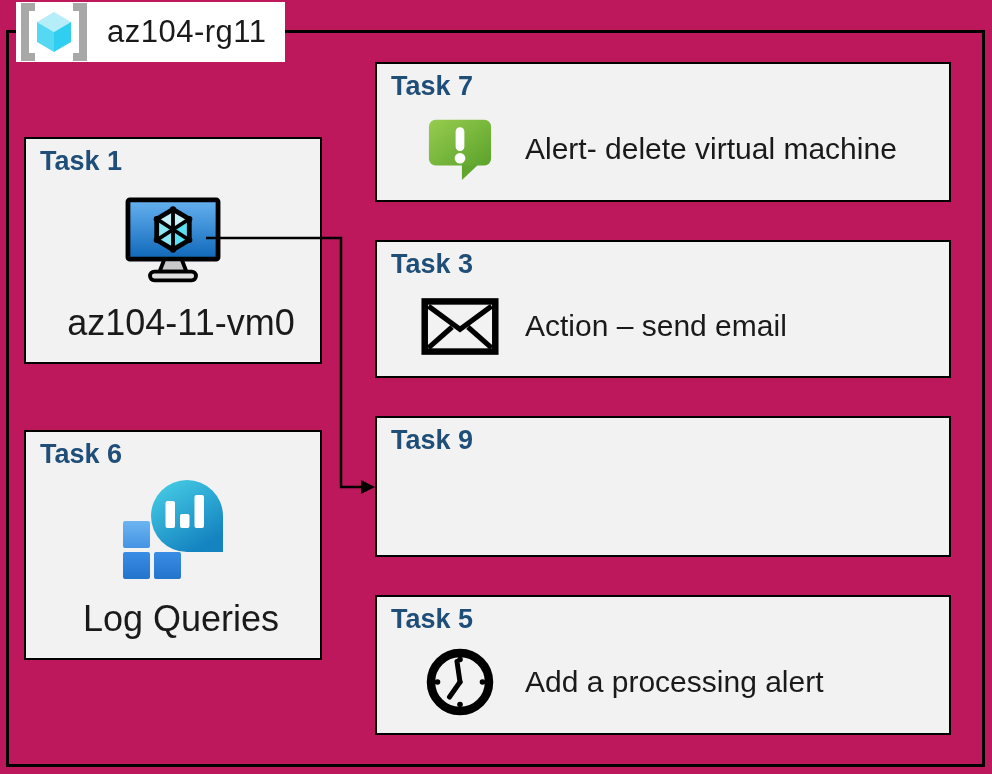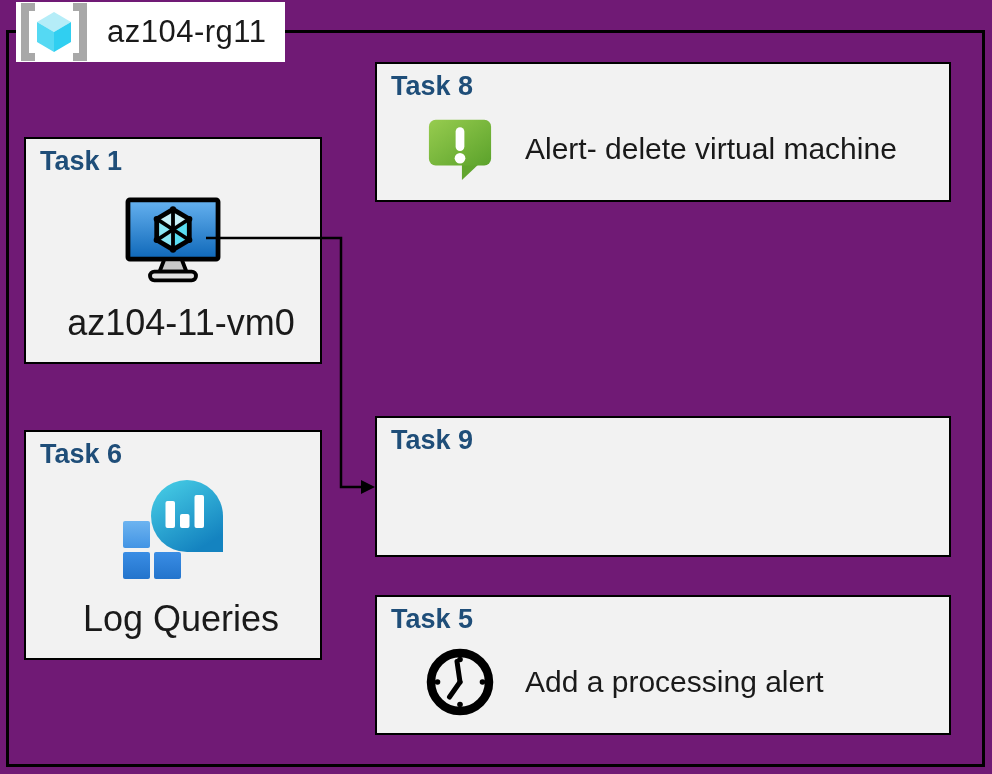--- a/index.html
+++ b/index.html
@@ -1,17 +1,17 @@
 <!DOCTYPE html>
 <html><head>
 <meta charset="utf-8">
 <style>
   html,body{margin:0;padding:0;background:#fff;}
   .canvas{
-    position:relative;width:992px;height:774px;background:#701a75;
+    position:relative;width:992px;height:774px;background:#be185d;
     font-family:"Liberation Sans",sans-serif;overflow:hidden;
   }
   .outer-box{
     position:absolute;left:6px;top:30px;width:979px;height:737px;
     border:3px solid #000;box-sizing:border-box;background:transparent;
   }
   .rg-label{
     position:absolute;left:16px;top:2px;height:60px;
     display:flex;align-items:center;gap:15px;background:#ffffff;
     padding:0 18px 0 0;z-index:3;
@@ -125,40 +125,54 @@
         <path d="M 106 40 A 36 36 0 1 0 70 76 L 106 76 Z" fill="url(#gradTeal)"></path>
         <rect x="48.5" y="25" width="9.5" height="27" rx="2" fill="#fff"></rect>
         <rect x="63" y="38" width="9.5" height="14" rx="2" fill="#fff"></rect>
         <rect x="77.5" y="19" width="9.5" height="33" rx="2" fill="#fff"></rect>
       </svg>
     </div>
     <div class="left-label">Log Queries</div>
   </div>
 
   <div class="task-box t2">
-    <div class="task-title">Task 8</div>
+    <div class="task-title">Task 7</div>
     <div class="row">
       <span class="icon-wrap">
         <svg width="68" height="72" viewBox="0 0 70 74">
           <defs>
             <linearGradient id="gradGreen" x1="0" y1="0" x2="1" y2="1">
               <stop offset="0" stop-color="#97cc4f"></stop>
                 <stop offset="1" stop-color="#5ba22b"></stop>
             </linearGradient>
           </defs>
           <polygon points="37,52 55,52 37,69" fill="#61a52e"></polygon>
           <rect x="3" y="7" width="64" height="47" rx="7" fill="url(#gradGreen)"></rect>
           <rect x="30.5" y="14.5" width="9" height="24.5" rx="4.5" fill="#fff"></rect>
           <circle cx="35" cy="46.5" r="5.5" fill="#fff"></circle>
         </svg>
       </span>
       <span class="row-label">Alert- delete virtual machine</span>
     </div>
   </div>
 
+  <div class="task-box t3">
+    <div class="task-title">Task 3</div>
+    <div class="row">
+      <span class="icon-wrap">
+        <svg width="78" height="59" viewBox="0 0 84 62">
+          <rect x="4" y="4" width="76" height="54" fill="none" stroke="#000" stroke-width="7"></rect>
+          <path d="M8 9 L42 34 L76 9" fill="none" stroke="#000" stroke-width="5.5"></path>
+          <path d="M8 54 L33.5 31.5" fill="none" stroke="#000" stroke-width="5.5"></path>
+          <path d="M76 54 L50.5 31.5" fill="none" stroke="#000" stroke-width="5.5"></path>
+        </svg>
+      </span>
+      <span class="row-label">Action – send email</span>
+    </div>
+  </div>
 
   <div class="task-box t4">
     <div class="task-title">Task 9</div>
   </div>
 
   <div class="task-box t5">
     <div class="task-title">Task 5</div>
     <div class="row">
       <span class="icon-wrap">
         <svg width="72" height="72" viewBox="0 0 72 72">

